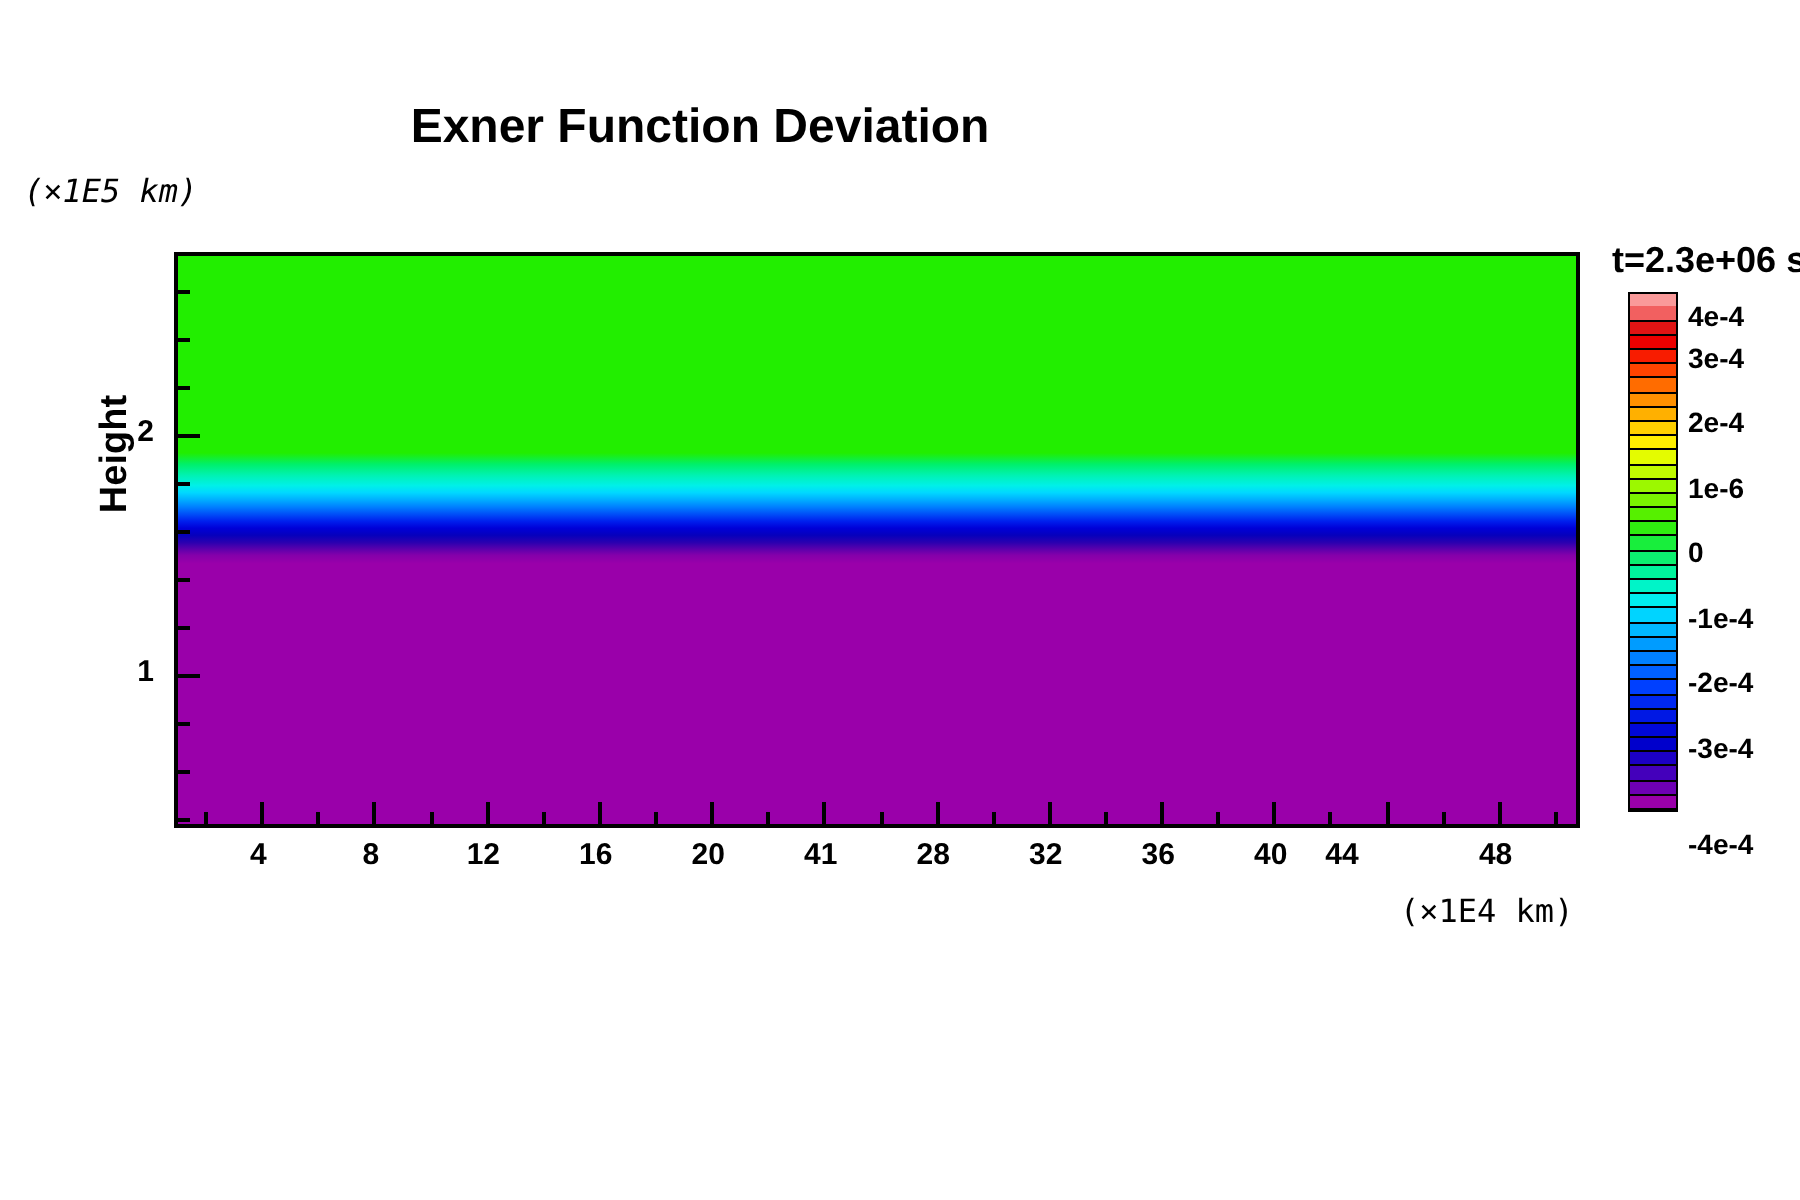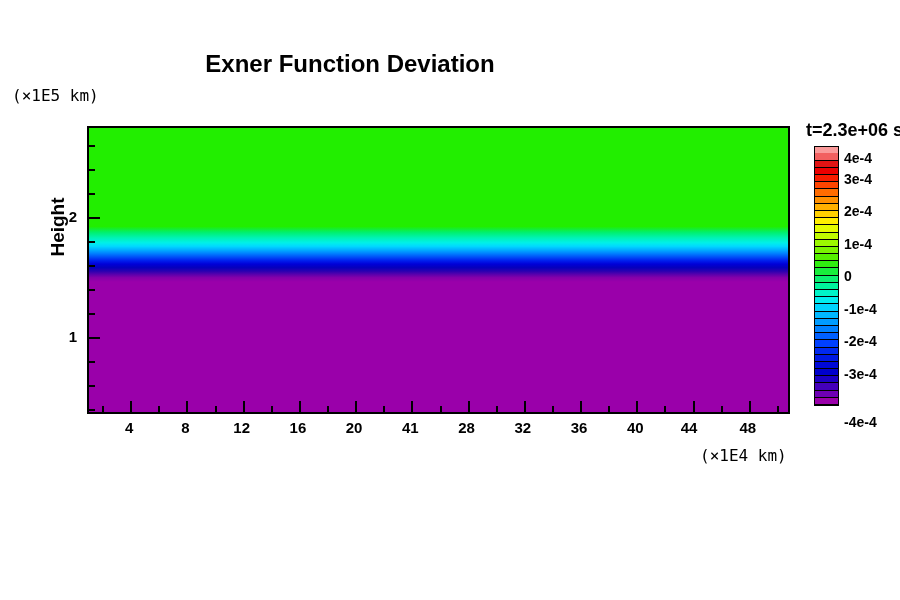--- a/index.html
+++ b/index.html
@@ -31,21 +31,21 @@
   }
 
   
   .units-label {
     position: absolute;
     font-family: "DejaVu Sans Mono", "Liberation Mono", monospace;
     font-size: 16px;
     color: #000000;
     white-space: pre;
   }
-  #y-units-label { left: 12px; top: 86px; }
+  #y-units-label { left: 12px; top: 86px; font-style: italic; }
   #x-units-label { left: 700px; top: 446px; }
 
   
   #plot-frame {
     position: absolute;
     left: 87px;
     top: 126px;
     width: 703px;
     height: 288px;
     box-sizing: border-box;
@@ -252,21 +252,21 @@
     <div class="tick-label xtick-label" style="left: 129.18px;">4</div>
     <div class="tick-label xtick-label" style="left: 185.42px;">8</div>
     <div class="tick-label xtick-label" style="left: 241.66px;">12</div>
     <div class="tick-label xtick-label" style="left: 297.9px;">16</div>
     <div class="tick-label xtick-label" style="left: 354.14px;">20</div>
     <div class="tick-label xtick-label" style="left: 410.38px;">41</div>
     <div class="tick-label xtick-label" style="left: 466.62px;">28</div>
     <div class="tick-label xtick-label" style="left: 522.86px;">32</div>
     <div class="tick-label xtick-label" style="left: 579.1px;">36</div>
     <div class="tick-label xtick-label" style="left: 635.34px;">40</div>
-    <div class="tick-label xtick-label" style="left: 689px;">44</div>
+    <div class="tick-label xtick-label" style="left: 671px;">44</div>
     <div class="tick-label xtick-label" style="left: 747.82px;">48</div>
   </div>
 <div id="y-tick-label-layer">
     <div class="tick-label ytick-label" style="top: 210px;">1</div>
     <div class="tick-label ytick-label" style="top: 90px;">2</div>
   </div>
 
 <div id="colorbar-group">
   <div id="colorbar-time-label">t=2.3e+06 s</div>
   <div id="colorbar-strip">
@@ -304,20 +304,20 @@
       <div class="cb-band" style="background: rgb(248, 28, 0);"></div>
       <div class="cb-band" style="background: rgb(236, 0, 0);"></div>
       <div class="cb-band" style="background: rgb(224, 20, 20);"></div>
       <div class="cb-band" style="background: rgb(242, 96, 96);"></div>
       <div class="cb-band" style="background: rgb(250, 154, 154);"></div>
     </div>
   <div id="colorbar-ticklabels">
       <div class="cb-label" style="top: 0px; margin-top: 12px;">4e-4</div>
       <div class="cb-label" style="top: 32.5px;">3e-4</div>
       <div class="cb-label" style="top: 65px;">2e-4</div>
-      <div class="cb-label" style="top: 97.5px;">1e-4</div>
+      <div class="cb-label" style="top: 97.5px;">1e-6</div>
       <div class="cb-label" style="top: 130px;">0</div>
       <div class="cb-label" style="top: 162.5px;">-1e-4</div>
       <div class="cb-label" style="top: 195px;">-2e-4</div>
       <div class="cb-label" style="top: 227.5px;">-3e-4</div>
       <div class="cb-label" style="top: 276px;">-4e-4</div>
     </div>
 </div>
 
 </body></html>

